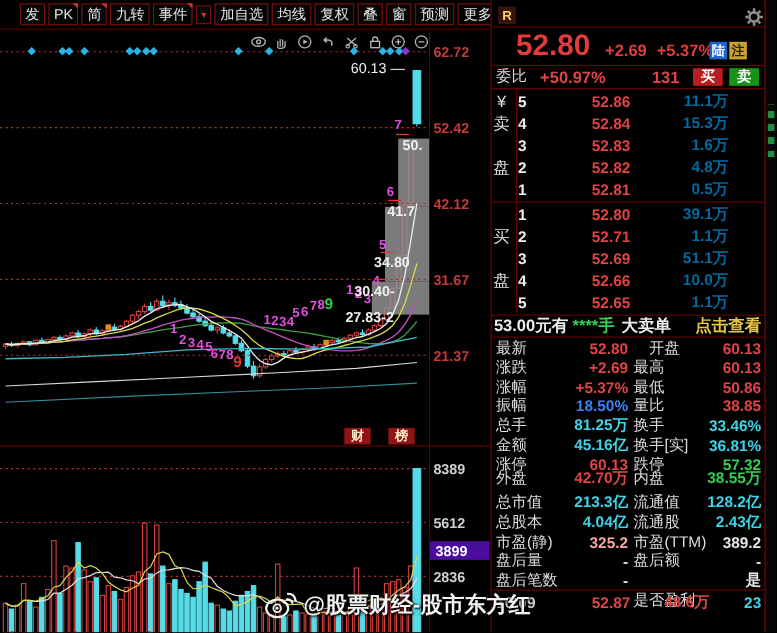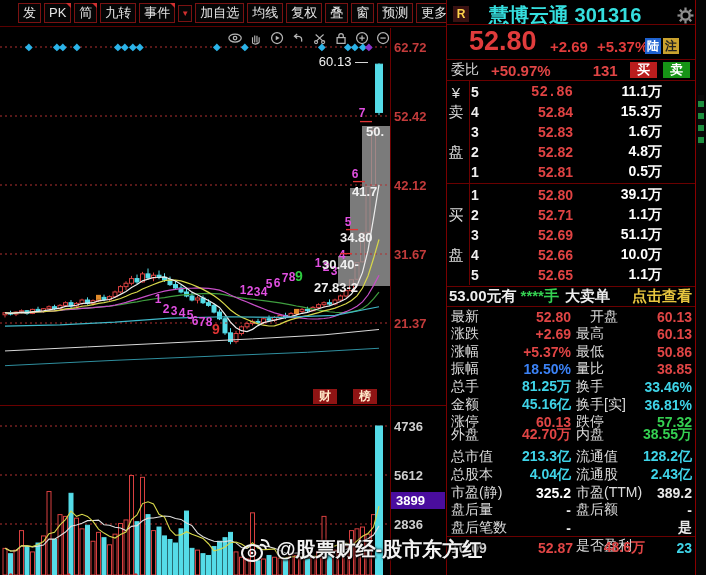--- a/index.html
+++ b/index.html
@@ -23,21 +23,21 @@
   #panel{left:446px;top:0;width:249px;height:575px;border-left:1px solid #7a0000;background:#000;}
   .sep{left:0;width:249px;height:1px;background:#6a0000;position:absolute;}
   .r-badge{left:6px;top:6px;width:16px;height:16px;background:#3a1212;color:#ffd24a;font-size:12px;font-weight:bold;text-align:center;line-height:16px;}
   #stock-title{left:42px;top:2px;width:180px;color:#35dede;font-size:20px;font-weight:bold;white-space:nowrap;}
   #big-price{left:22px;top:26px;font-size:27px;font-weight:bold;color:#e03c3c;}
   .chg{top:38px;font-size:15px;font-weight:bold;color:#e03c3c;}
   .hdr-badge{top:38px;width:16px;height:16px;font-size:12px;font-weight:bold;text-align:center;line-height:16px;}
   .row-flex{display:flex;align-items:center;}
   .ob-level{color:#eee;font-size:14px;font-weight:bold;}
   .ob-price{color:#e04343;font-size:14px;font-weight:bold;text-align:right;}
-  .ob-vol{color:#ffffff;font-size:14px;font-weight:bold;text-align:right;}
+  .ob-vol{color:#0369a1;font-size:14px;font-weight:bold;text-align:right;}
   .ob-side{color:#ddd;font-size:15px;}
   .stat-label{color:#dcdcdc;font-size:14px;white-space:nowrap;}
   .stat-val{font-size:14px;font-weight:bold;text-align:right;white-space:nowrap;}
   .tick-row span{font-size:14px;font-weight:bold;}
   #watermark{left:240px;top:536px;display:flex;align-items:center;gap:6px;color:#f2f2f2;
     font-size:20px;font-weight:bold;text-shadow:0 0 3px #000,1px 1px 2px #000;white-space:nowrap;}
   .frag{position:absolute;top:571px;height:4px;overflow:hidden;color:#c03030;font-size:9px;line-height:9px;}
 </style>
 </head>
 <body>
@@ -405,29 +405,28 @@
 
   <div class="abs vline" style="left:390px;top:28px;height:547px;"></div>
   <div class="abs" id="price-axis" style="left:394px;top:28px;width:50px;height:380px;">
       <div class="abs axis-price" style="left: 0px; top: 12px;">62.72</div>
       <div class="abs axis-price" style="left: 0px; top: 81px;">52.42</div>
       <div class="abs axis-price" style="left: 0px; top: 150px;">42.12</div>
       <div class="abs axis-price" style="left: 0px; top: 219px;">31.67</div>
       <div class="abs axis-price" style="left: 0px; top: 288px;">21.37</div>
     </div>
   <div class="abs" id="vol-axis" style="left:394px;top:406px;width:50px;height:169px;">
-      <div class="abs axis-vol" style="left: 0px; top: 13px;">4736</div>
+      <div class="abs axis-vol" style="left: 0px; top: 13px;">8389</div>
       <div class="abs axis-vol" style="left: 0px; top: 62px;">5612</div>
       <div class="abs axis-vol" style="left: 0px; top: 111px;">2836</div>
     </div>
   <div class="abs" id="vol-highlight">3899</div>
 
   <div class="abs" id="panel">
     <div class="abs r-badge">R</div>
-    <div class="abs" id="stock-title">慧博云通 301316</div>
     <svg class="abs" style="left:230px;top:7px;" width="17" height="17" viewBox="0 0 17 17">
       <circle cx="8.5" cy="8.5" r="4.2" fill="none" stroke="#8f8f8f" stroke-width="2.4"></circle>
       <g stroke="#8f8f8f" stroke-width="2.2">
         <line x1="8.5" y1="0.5" x2="8.5" y2="3.4"></line>
           <line x1="8.5" y1="13.6" x2="8.5" y2="16.5"></line>
         <line x1="0.5" y1="8.5" x2="3.4" y2="8.5"></line>
           <line x1="13.6" y1="8.5" x2="16.5" y2="8.5"></line>
         <line x1="2.8" y1="2.8" x2="4.9" y2="4.9"></line>
           <line x1="12.1" y1="12.1" x2="14.2" y2="14.2"></line>
         <line x1="2.8" y1="14.2" x2="4.9" y2="12.1"></line>
@@ -449,21 +448,21 @@
       <span style="color:#e04545;font-size:15px;font-weight:bold;margin-left:42px;">131</span>
       <span style="margin-left:auto;background:#b91d1d;color:#fff;font-size:13px;font-weight:bold;padding:0 7px;line-height:16px;cursor:pointer;">买</span>
       <span style="margin-left:6px;margin-right:2px;background:#169416;color:#fff;font-size:13px;font-weight:bold;padding:0 7px;line-height:16px;cursor:pointer;">卖</span>
     </div>
     <div class="abs sep" style="top:80px;"></div>
 
     <div class="abs" id="sell-book" style="left:0;top:82px;width:249px;height:100px;">
         <div class="row-flex" style="position: absolute; left: 0px; top: 0px; width: 249px; height: 20px;">
           <span class="ob-side" style="width: 18px; text-align: center;">¥</span>
           <span class="ob-level" style="width: 14px; margin-left: 6px;">5</span>
-          <span class="ob-price" style="width: 88px; font-family: Liberation Mono, monospace;">52.86</span>
+          <span class="ob-price" style="width: 88px;">52.86</span>
           <span class="ob-vol" style="flex: 1 1 0%; margin-right: 34px;">11.1万</span>
         </div>
         <div class="row-flex" style="position: absolute; left: 0px; top: 20px; width: 249px; height: 20px;">
           <span class="ob-side" style="width: 18px; text-align: center;">卖</span>
           <span class="ob-level" style="width: 14px; margin-left: 6px;">4</span>
           <span class="ob-price" style="width: 88px;">52.84</span>
           <span class="ob-vol" style="flex: 1 1 0%; margin-right: 34px;">15.3万</span>
         </div>
         <div class="row-flex" style="position: absolute; left: 0px; top: 40px; width: 249px; height: 20px;">
           <span class="ob-side" style="width: 18px; text-align: center;"></span>
@@ -584,21 +583,21 @@
           <span class="stat-val" style="flex: 1 1 0%; color: rgb(63, 212, 232);">128.2亿</span>
         </div>
         <div class="row-flex" style="position: absolute; left: 0px; top: 158.4px; width: 241px; height: 17px;">
           <span class="stat-label" style="width: 58px;">总股本</span>
           <span class="stat-val" style="width: 62px; color: rgb(63, 212, 232);">4.04亿</span>
           <span class="stat-label" style="width: 64px; margin-left: 5px;">流通股</span>
           <span class="stat-val" style="flex: 1 1 0%; color: rgb(63, 212, 232);">2.43亿</span>
         </div>
         <div class="row-flex" style="position: absolute; left: 0px; top: 176px; width: 241px; height: 17px;">
           <span class="stat-label" style="width: 58px;">市盈(静)</span>
-          <span class="stat-val" style="width: 62px; color: #ffffff;">325.2</span>
+          <span class="stat-val" style="width: 62px; color: #fca5a5;">325.2</span>
           <span class="stat-label" style="width: 64px; margin-left: 5px;">市盈(TTM)</span>
           <span class="stat-val" style="flex: 1 1 0%; color: rgb(232, 232, 232);">389.2</span>
         </div>
         <div class="row-flex" style="position: absolute; left: 0px; top: 193.6px; width: 241px; height: 17px;">
           <span class="stat-label" style="width: 58px;">盘后量</span>
           <span class="stat-val" style="width: 62px; color: rgb(232, 232, 232);">-</span>
           <span class="stat-label" style="width: 64px; margin-left: 5px;">盘后额</span>
           <span class="stat-val" style="flex: 1 1 0%; color: rgb(232, 232, 232);">-</span>
         </div>
         <div class="row-flex" style="position: absolute; left: 0px; top: 211.2px; width: 241px; height: 17px;">

